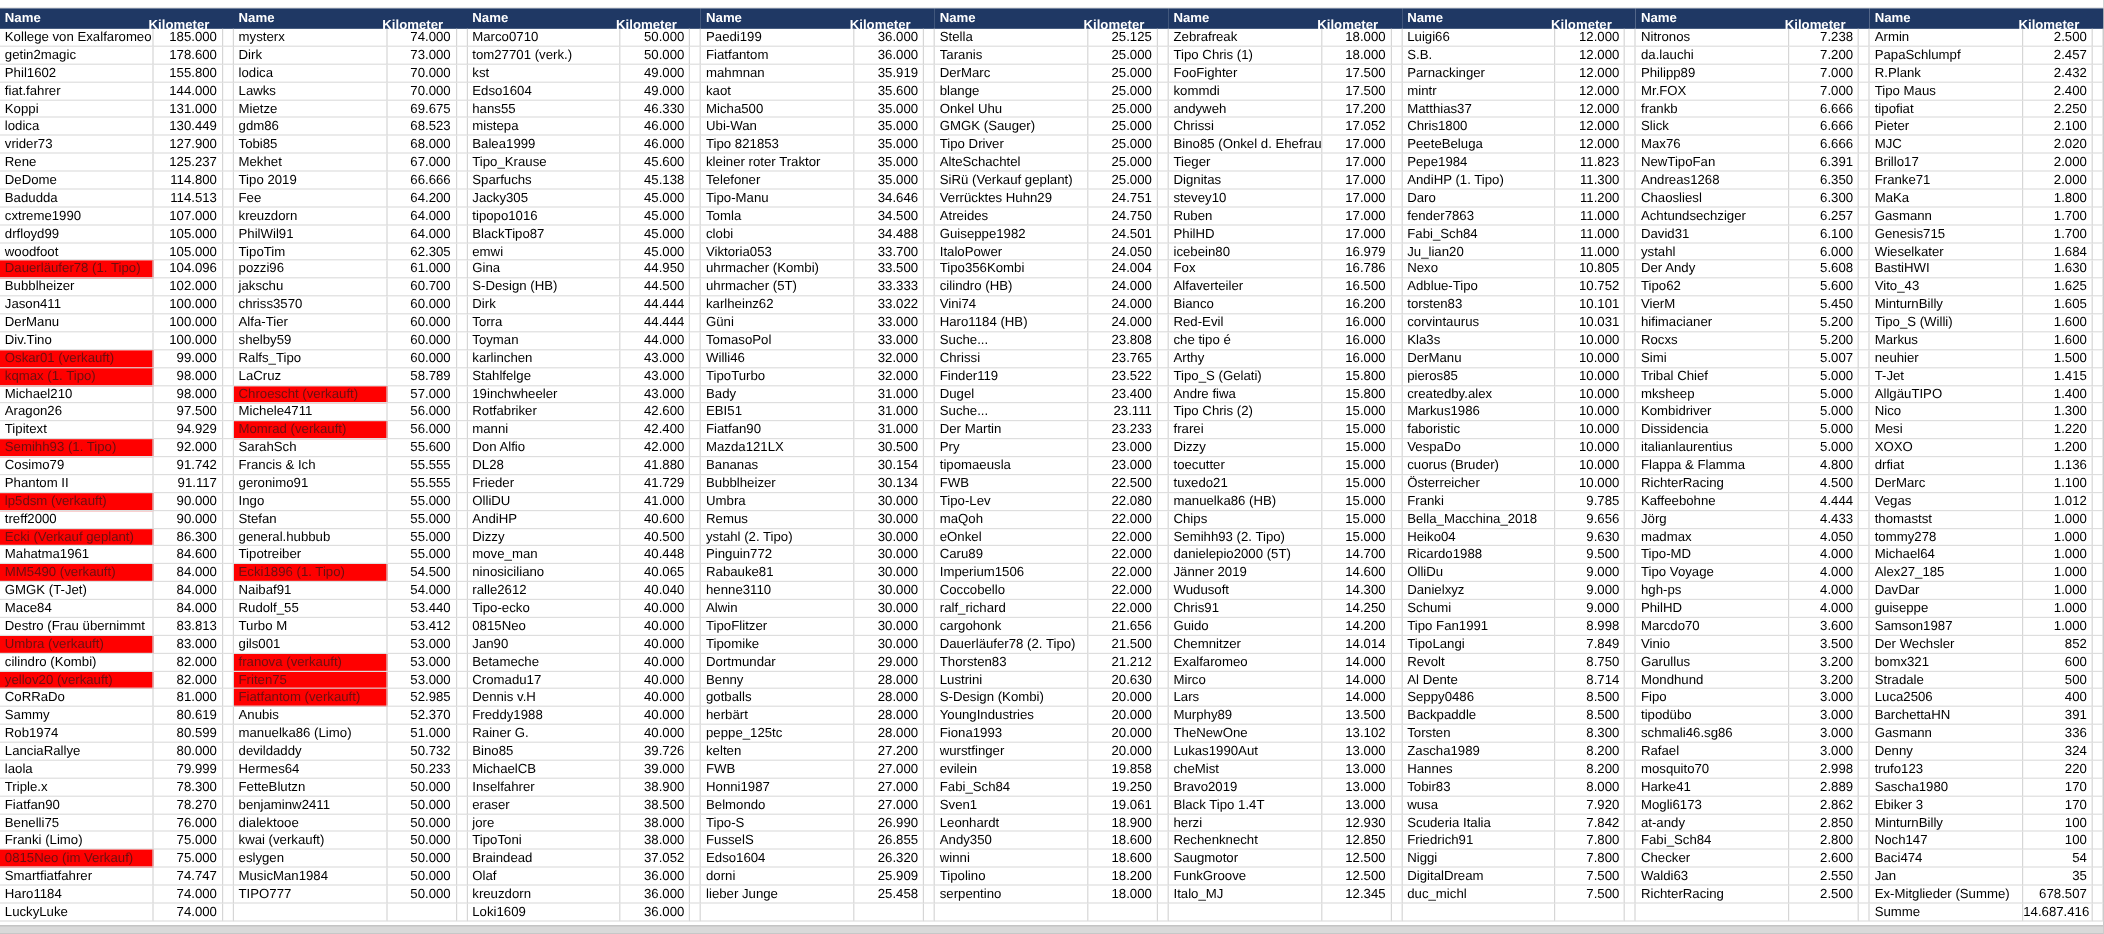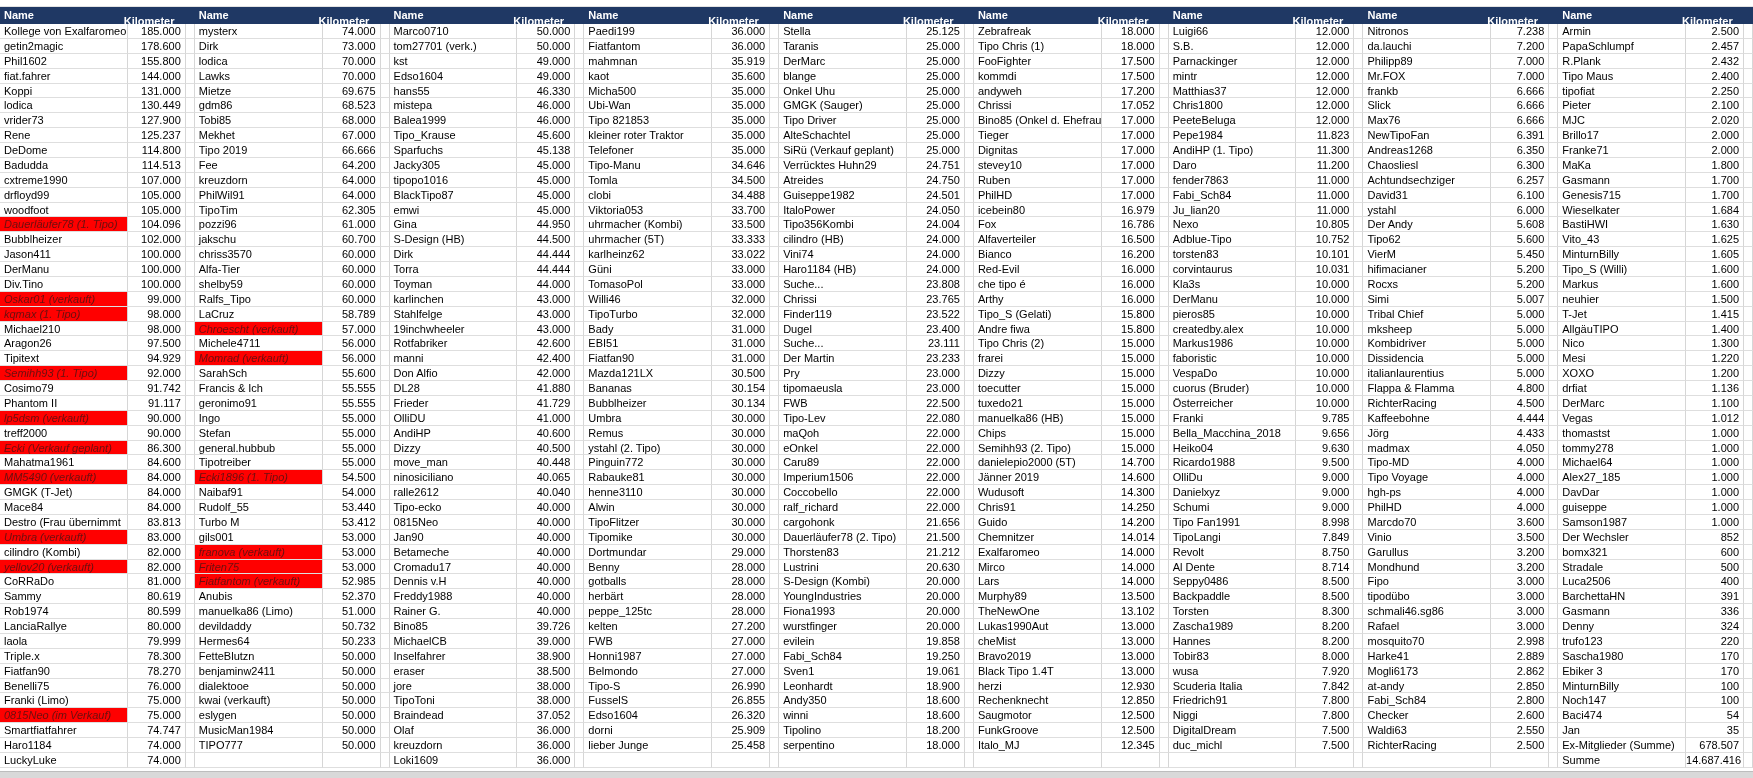--- a/index.html
+++ b/index.html
@@ -14,21 +14,21 @@
   .hrow{display:flex;height:17px;flex:none;background:#1F3864;color:#fff;font-weight:bold;}
   .hname{flex:1;min-width:0;padding:2px 0 0 4px;white-space:nowrap;overflow:hidden;}
   .hkm{width:58px;flex:none;text-align:left;padding:8px 4px 0 0;}
   .hgut{width:9px;flex:none;}
   .row{display:flex;height:14.88px;flex:none;}
   .cell{box-sizing:border-box;border-right:1px solid #d6d6d6;border-bottom:1px solid #dedede;
         line-height:13.5px;white-space:nowrap;overflow:hidden;}
   .cname{flex:1;min-width:0;padding:1px 0 0 4px;}
   .ckm{width:58px;flex:none;text-align:right;padding:1px 4px 0 0;}
   .cgut{width:9px;flex:none;}
-  .red{background:#FF0000;color:#6b0f0f;font-style:italic;}
+  .red{background:#FF0000;color:#6b0f0f;}
   .bold{font-weight:normal;}
   .bottomstrip{height:6px;background:#d9d9d9;border-top:1px solid #bdbdbd;flex:none;}
 </style>
 </head>
 <body>
 
 <div class="sheet">
   <div class="topstrip"></div>
   <div class="grid">
       <div class="colgroup">

